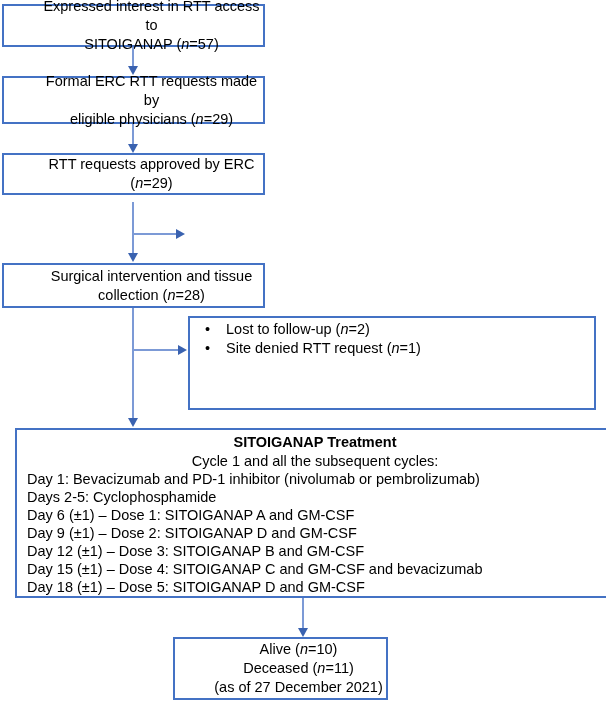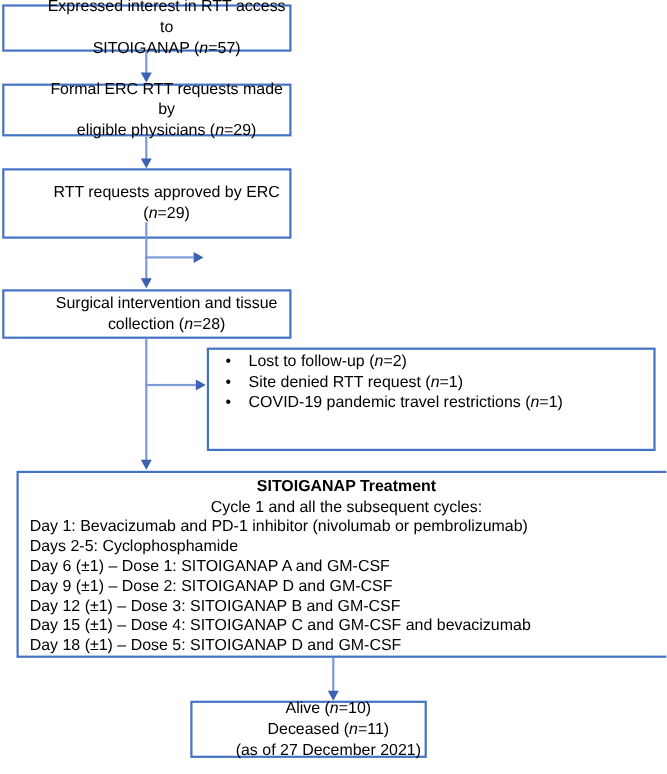--- a/index.html
+++ b/index.html
@@ -71,21 +71,21 @@
   <div class="vline" style="left:132.3px;top:47px;height:20px;"></div>
   <div class="head-down" style="left:127.5px;top:66px;"></div>
 
   <div class="node center" style="left:2px;top:76px;width:263px;height:48px;">
     <div>Formal ERC RTT requests made by<br>eligible physicians (<i>n</i>=29)</div>
   </div>
 
   <div class="vline" style="left:132.3px;top:124px;height:21px;"></div>
   <div class="head-down" style="left:127.5px;top:144px;"></div>
 
-  <div class="node center" style="left:2px;top:153px;width:263px;height:64px;">
+  <div class="node center" style="left:2px;top:153px;width:263px;height:42px;">
     <div>RTT requests approved by ERC<br>(<i>n</i>=29)</div>
   </div>
 
   <div class="vline" style="left:132.3px;top:202px;height:52px;"></div>
   <div class="head-down" style="left:127.5px;top:253px;"></div>
   <div class="hline" style="left:132.3px;top:233.3px;width:44px;"></div>
   <div class="head-right" style="left:176px;top:228.5px;"></div>
 
 
   <div class="node center" style="left:2px;top:263px;width:263px;height:45px;">
@@ -94,38 +94,37 @@
 
   <div class="vline" style="left:132.3px;top:308px;height:111px;"></div>
   <div class="head-down" style="left:127.5px;top:418px;"></div>
   <div class="hline" style="left:132.3px;top:349.3px;width:46px;"></div>
   <div class="head-right" style="left:178px;top:344.5px;"></div>
 
   <div class="node excl" style="left:188px;top:316px;width:408px;height:94px;">
     <ul class="excl-list">
         <li>Lost to follow-up (<i>n</i>=2)</li>
         <li>Site denied RTT request (<i>n</i>=1)</li>
-        <li>COVID-19 pandemic travel restrictions (<i>n</i>=1)</li>
       </ul>
   </div>
 
   <div class="node treat" style="left:15px;top:428px;width:600px;height:170px;">
     <div class="treat-title">SITOIGANAP Treatment</div>
     <div class="treat-subtitle">Cycle 1 and all the subsequent cycles:</div>
     <div class="treat-lines">
         <div class="treat-line">Day 1: Bevacizumab and PD-1 inhibitor (nivolumab or pembrolizumab)</div>
         <div class="treat-line">Days 2-5: Cyclophosphamide</div>
         <div class="treat-line">Day 6 (±1) – Dose 1: SITOIGANAP A and GM-CSF</div>
         <div class="treat-line">Day 9 (±1) – Dose 2: SITOIGANAP D and GM-CSF</div>
         <div class="treat-line">Day 12 (±1) – Dose 3: SITOIGANAP B and GM-CSF</div>
         <div class="treat-line">Day 15 (±1) – Dose 4: SITOIGANAP C and GM-CSF and bevacizumab</div>
         <div class="treat-line">Day 18 (±1) – Dose 5: SITOIGANAP D and GM-CSF</div>
       </div>
   </div>
 
   <div class="vline" style="left:302.3px;top:598px;height:31px;"></div>
   <div class="head-down" style="left:297.5px;top:628px;"></div>
 
-  <div class="node center" style="left:173px;top:637px;width:215px;height:52px;">
+  <div class="node center" style="left:173px;top:637px;width:215px;height:63px;">
     <div>Alive (<i>n</i>=10)<br>Deceased (<i>n</i>=11)<br>(as of 27 December 2021)</div>
   </div>
 
 </div>
 
 </body></html>

